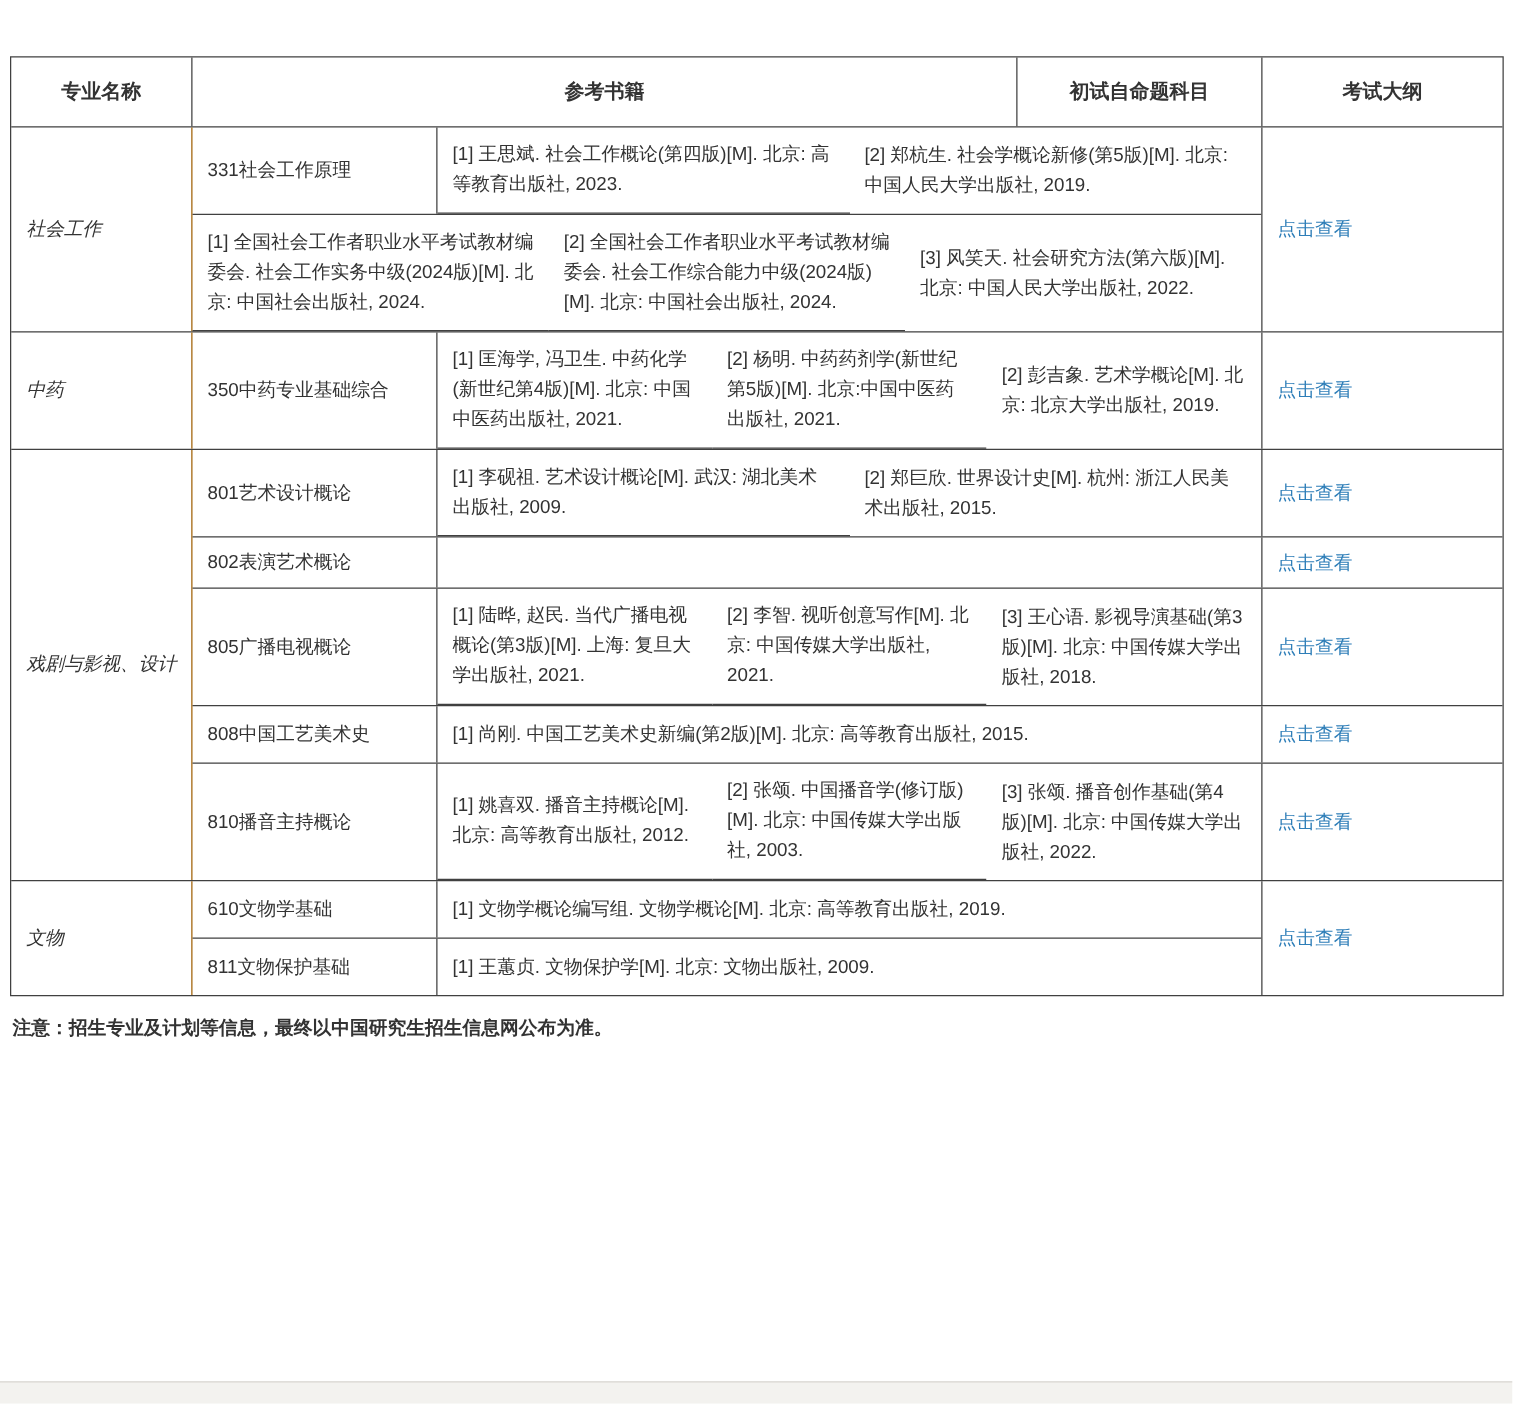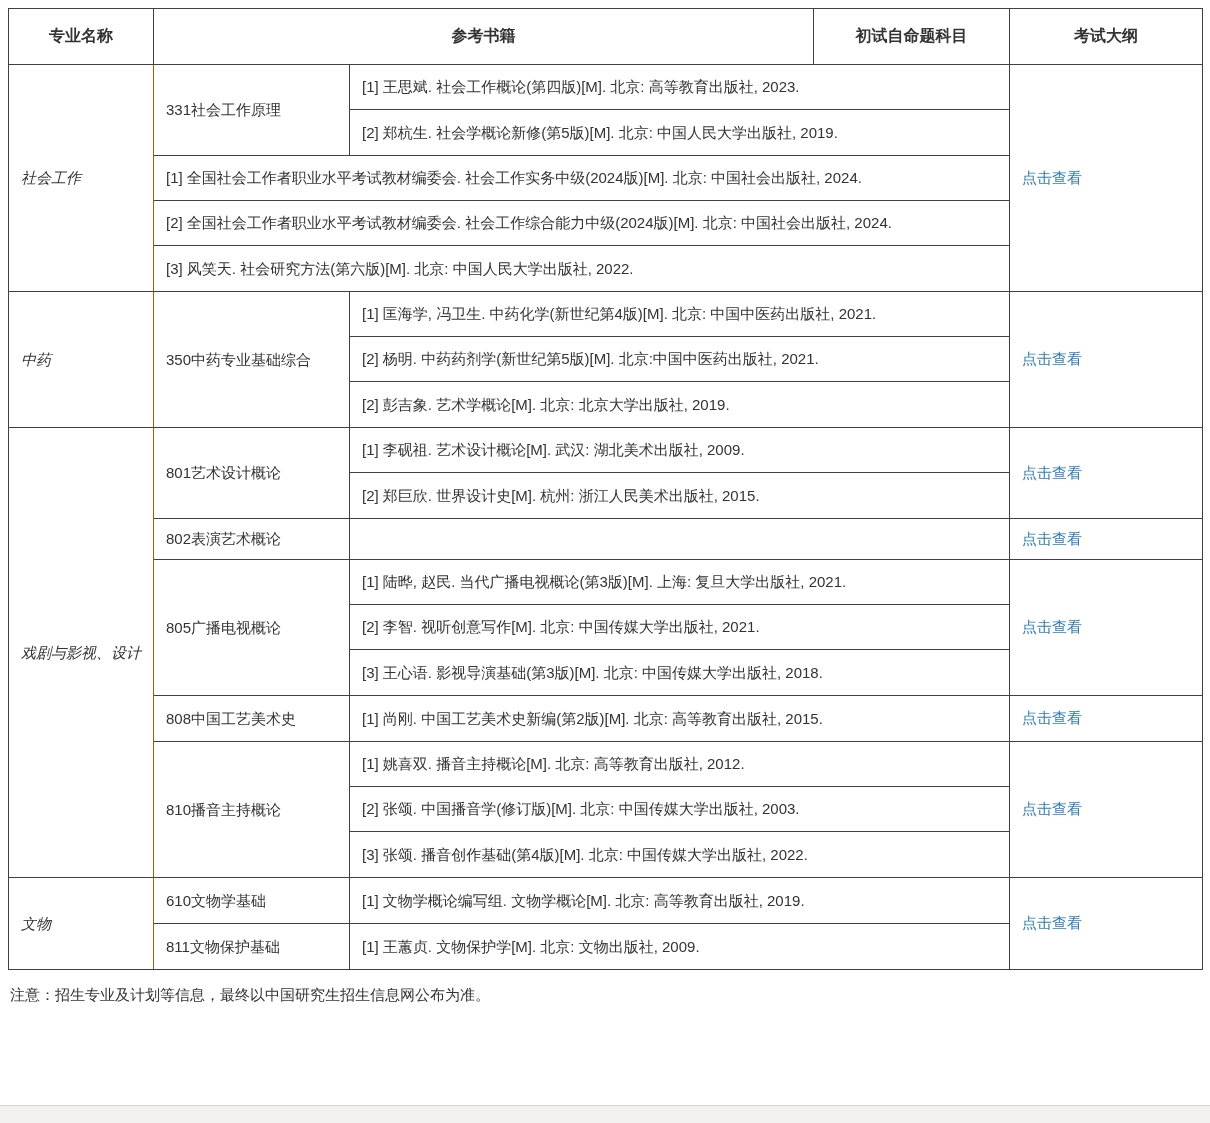--- a/index.html
+++ b/index.html
@@ -12,20 +12,21 @@
     font-family: "Liberation Sans", sans-serif;
     position: relative;
     overflow: hidden;
   }
   .page { padding: 8px 7px 0 8px; }
 
   .ref-table {
     width: 1195px;
     border: 1px solid #404040;
     background: #ffffff;
+    margin-top: 37px;
   }
 
   .header-row { display: flex; height: 56px; border-bottom: 1px solid #404040; }
   .hcell {
     display: flex; align-items: center; justify-content: center;
     font-size: 16px; font-weight: bold; color: #333;
   }
   .c1 { width: 145px; border-right: 1px solid #404040; }
   .c2 { width: 196px; border-right: 1px solid #404040; }
   .c3 { flex: 1; border-right: 1px solid #404040; }
@@ -42,36 +43,36 @@
   .group-row { display: flex; border-bottom: 1px solid #404040; }
   .group-row:last-child { border-bottom: none; }
   .subjects-col { flex: 1; display: flex; flex-direction: column; border-right: 1px solid #404040; }
   .subject-row { display: flex; border-bottom: 1px solid #404040; flex: 1; }
   .subject-row:last-child { border-bottom: none; }
   .subject-cell {
     width: 196px; border-right: 1px solid #404040;
     display: flex; align-items: center;
     padding: 8px 12px; font-size: 15px; line-height: 24px;
   }
-  .books-col { flex: 1; display: flex; flex-direction: column; }
+  .books-col { flex: 1; display: flex; flex-direction: row; }
   .book-cell {
     border-bottom: 1px solid #404040;
     min-height: 45px; flex: 1;
     display: flex; align-items: center;
     padding: 10px 12px; font-size: 15px; line-height: 24px;
   }
   .book-cell:last-child { border-bottom: none; }
   .syllabus-cell {
     width: 192px; display: flex; align-items: center;
     padding: 8px 12px;
     text-align: right;
   }
   .link { font-size: 15px; text-decoration: none; cursor: pointer; }
 
-  .note { margin: 16px 0 0 2px; font-size: 15px; color: #333; }
+  .note { margin: 16px 0 0 2px; font-size: 15px; color: #333; font-weight: bold; }
 
   .bottom-bar {
     position: absolute; left: 0; bottom: 0;
     width: 100%; height: 18px;
     background: #f3f2ef; border-top: 1px solid #d9d6d2;
   }
 </style>
 </head>
 <body>
 

